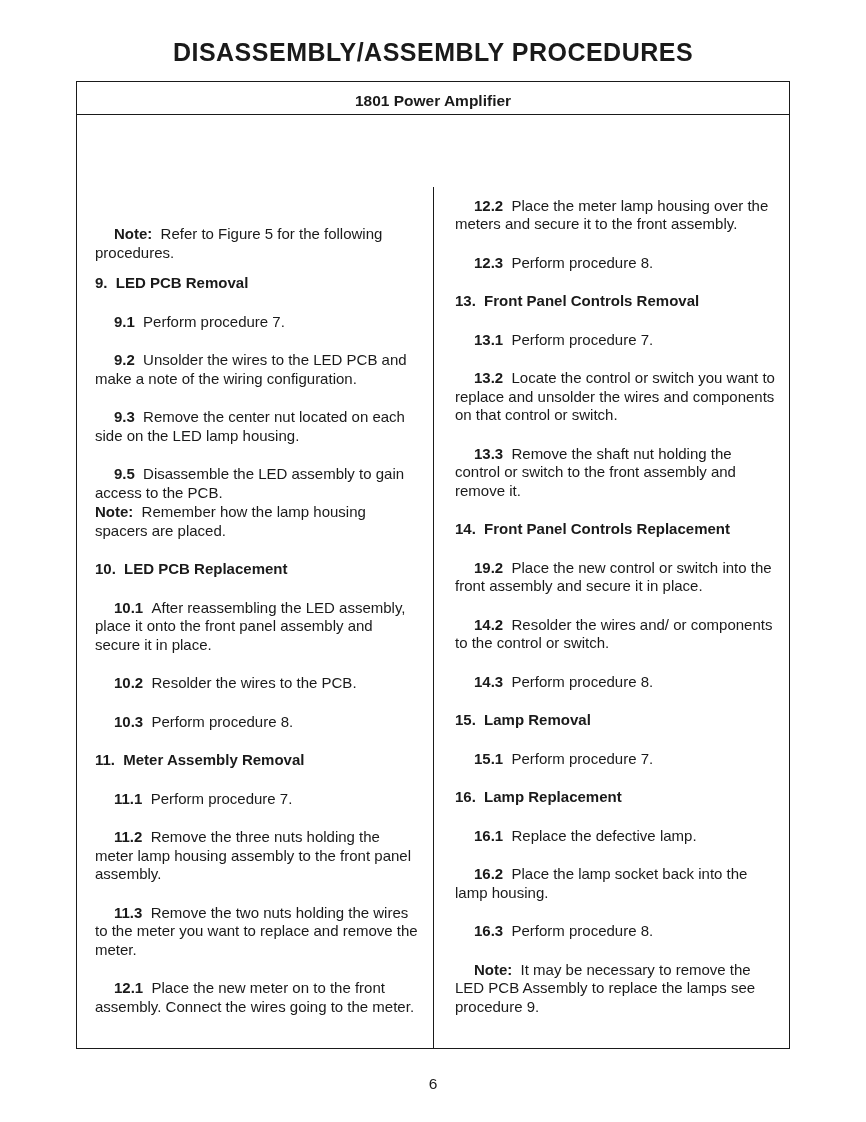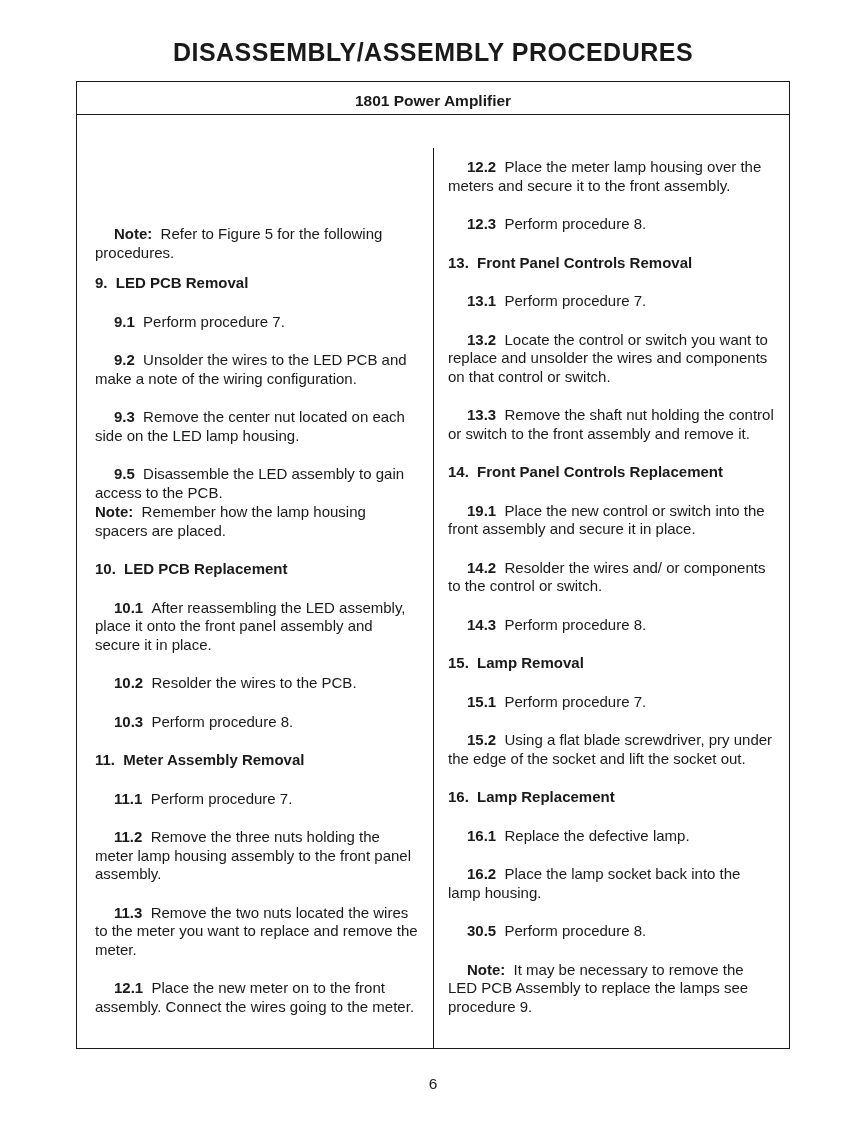--- a/index.html
+++ b/index.html
@@ -42,21 +42,21 @@
     align-items: flex-end;
     min-height: 933px;
   }
   .col {
     width: 50%;
     box-sizing: border-box;
     padding: 10px 14px 12px 18px;
   }
   .col-right {
     border-left: 1.5px solid #1a1a1a;
-    padding-left: 14px;
+    padding-left: 21px;
   }
   p.item {
     margin: 0 0 20px 0;
     font-size: 15px;
     line-height: 18.5px;
   }
   p.item.tight { margin-bottom: 1px; }
   p.step, p.note { text-indent: 19px; }
   p.flush { text-indent: 0; }
   p.heading { font-weight: 700; margin-top: 12px; }
@@ -85,41 +85,40 @@
           <p class="item step"><span class="lead">9.3</span><span class="txt">Remove the center nut located on each side on the LED lamp housing.</span></p>
           <p class="item step tight"><span class="lead">9.5</span><span class="txt">Disassemble the LED assembly to gain access to the PCB.</span></p>
           <p class="item note flush"><span class="lead">Note:</span><span class="txt">Remember how the lamp housing spacers are placed.</span></p>
           <p class="item heading"><span class="lead">10.</span><span class="txt">LED PCB Replacement</span></p>
           <p class="item step"><span class="lead">10.1</span><span class="txt">After reassembling the LED assembly, place it onto the front panel assembly and secure it in place.</span></p>
           <p class="item step"><span class="lead">10.2</span><span class="txt">Resolder the wires to the PCB.</span></p>
           <p class="item step"><span class="lead">10.3</span><span class="txt">Perform procedure 8.</span></p>
           <p class="item heading"><span class="lead">11.</span><span class="txt">Meter Assembly Removal</span></p>
           <p class="item step"><span class="lead">11.1</span><span class="txt">Perform procedure 7.</span></p>
           <p class="item step"><span class="lead">11.2</span><span class="txt">Remove the three nuts holding the meter lamp housing assembly to the front panel assembly.</span></p>
-          <p class="item step"><span class="lead">11.3</span><span class="txt">Remove the two nuts located the wires to the meter you want to replace and remove the meter.</span></p>
+          <p class="item step"><span class="lead">11.3</span><span class="txt">Remove the two nuts holding the wires to the meter you want to replace and remove the meter.</span></p>
           <p class="item step"><span class="lead">12.1</span><span class="txt">Place the new meter on to the front assembly. Connect the wires going to the meter.</span></p>
         </div>
       <div class="col col-right" id="col-right">
           <p class="item step"><span class="lead">12.2</span><span class="txt">Place the meter lamp housing over the meters and secure it to the front assembly.</span></p>
           <p class="item step"><span class="lead">12.3</span><span class="txt">Perform procedure 8.</span></p>
           <p class="item heading"><span class="lead">13.</span><span class="txt">Front Panel Controls Removal</span></p>
           <p class="item step"><span class="lead">13.1</span><span class="txt">Perform procedure 7.</span></p>
           <p class="item step"><span class="lead">13.2</span><span class="txt">Locate the control or switch you want to replace and unsolder the wires and components on that control or switch.</span></p>
           <p class="item step"><span class="lead">13.3</span><span class="txt">Remove the shaft nut holding the control or switch to the front assembly and remove it.</span></p>
           <p class="item heading"><span class="lead">14.</span><span class="txt">Front Panel Controls Replacement</span></p>
-          <p class="item step"><span class="lead">19.1</span><span class="txt">Place the new control or switch into the front assembly and secure it in place.</span></p>
+          <p class="item step"><span class="lead">19.2</span><span class="txt">Place the new control or switch into the front assembly and secure it in place.</span></p>
           <p class="item step"><span class="lead">14.2</span><span class="txt">Resolder the wires and/ or components to the control or switch.</span></p>
           <p class="item step"><span class="lead">14.3</span><span class="txt">Perform procedure 8.</span></p>
           <p class="item heading"><span class="lead">15.</span><span class="txt">Lamp Removal</span></p>
           <p class="item step"><span class="lead">15.1</span><span class="txt">Perform procedure 7.</span></p>
-          <p class="item step"><span class="lead">15.2</span><span class="txt">Using a flat blade screwdriver, pry under the edge of the socket and lift the socket out.</span></p>
           <p class="item heading"><span class="lead">16.</span><span class="txt">Lamp Replacement</span></p>
           <p class="item step"><span class="lead">16.1</span><span class="txt">Replace the defective lamp.</span></p>
           <p class="item step"><span class="lead">16.2</span><span class="txt">Place the lamp socket back into the lamp housing.</span></p>
-          <p class="item step"><span class="lead">30.5</span><span class="txt">Perform procedure 8.</span></p>
+          <p class="item step"><span class="lead">16.3</span><span class="txt">Perform procedure 8.</span></p>
           <p class="item note"><span class="lead">Note:</span><span class="txt">It may be necessary to remove the LED PCB Assembly to replace the lamps see procedure 9.</span></p>
         </div>
     </div>
   </div>
 
   <div class="page-number">6</div>
 
 </div>
 
 </body></html>

